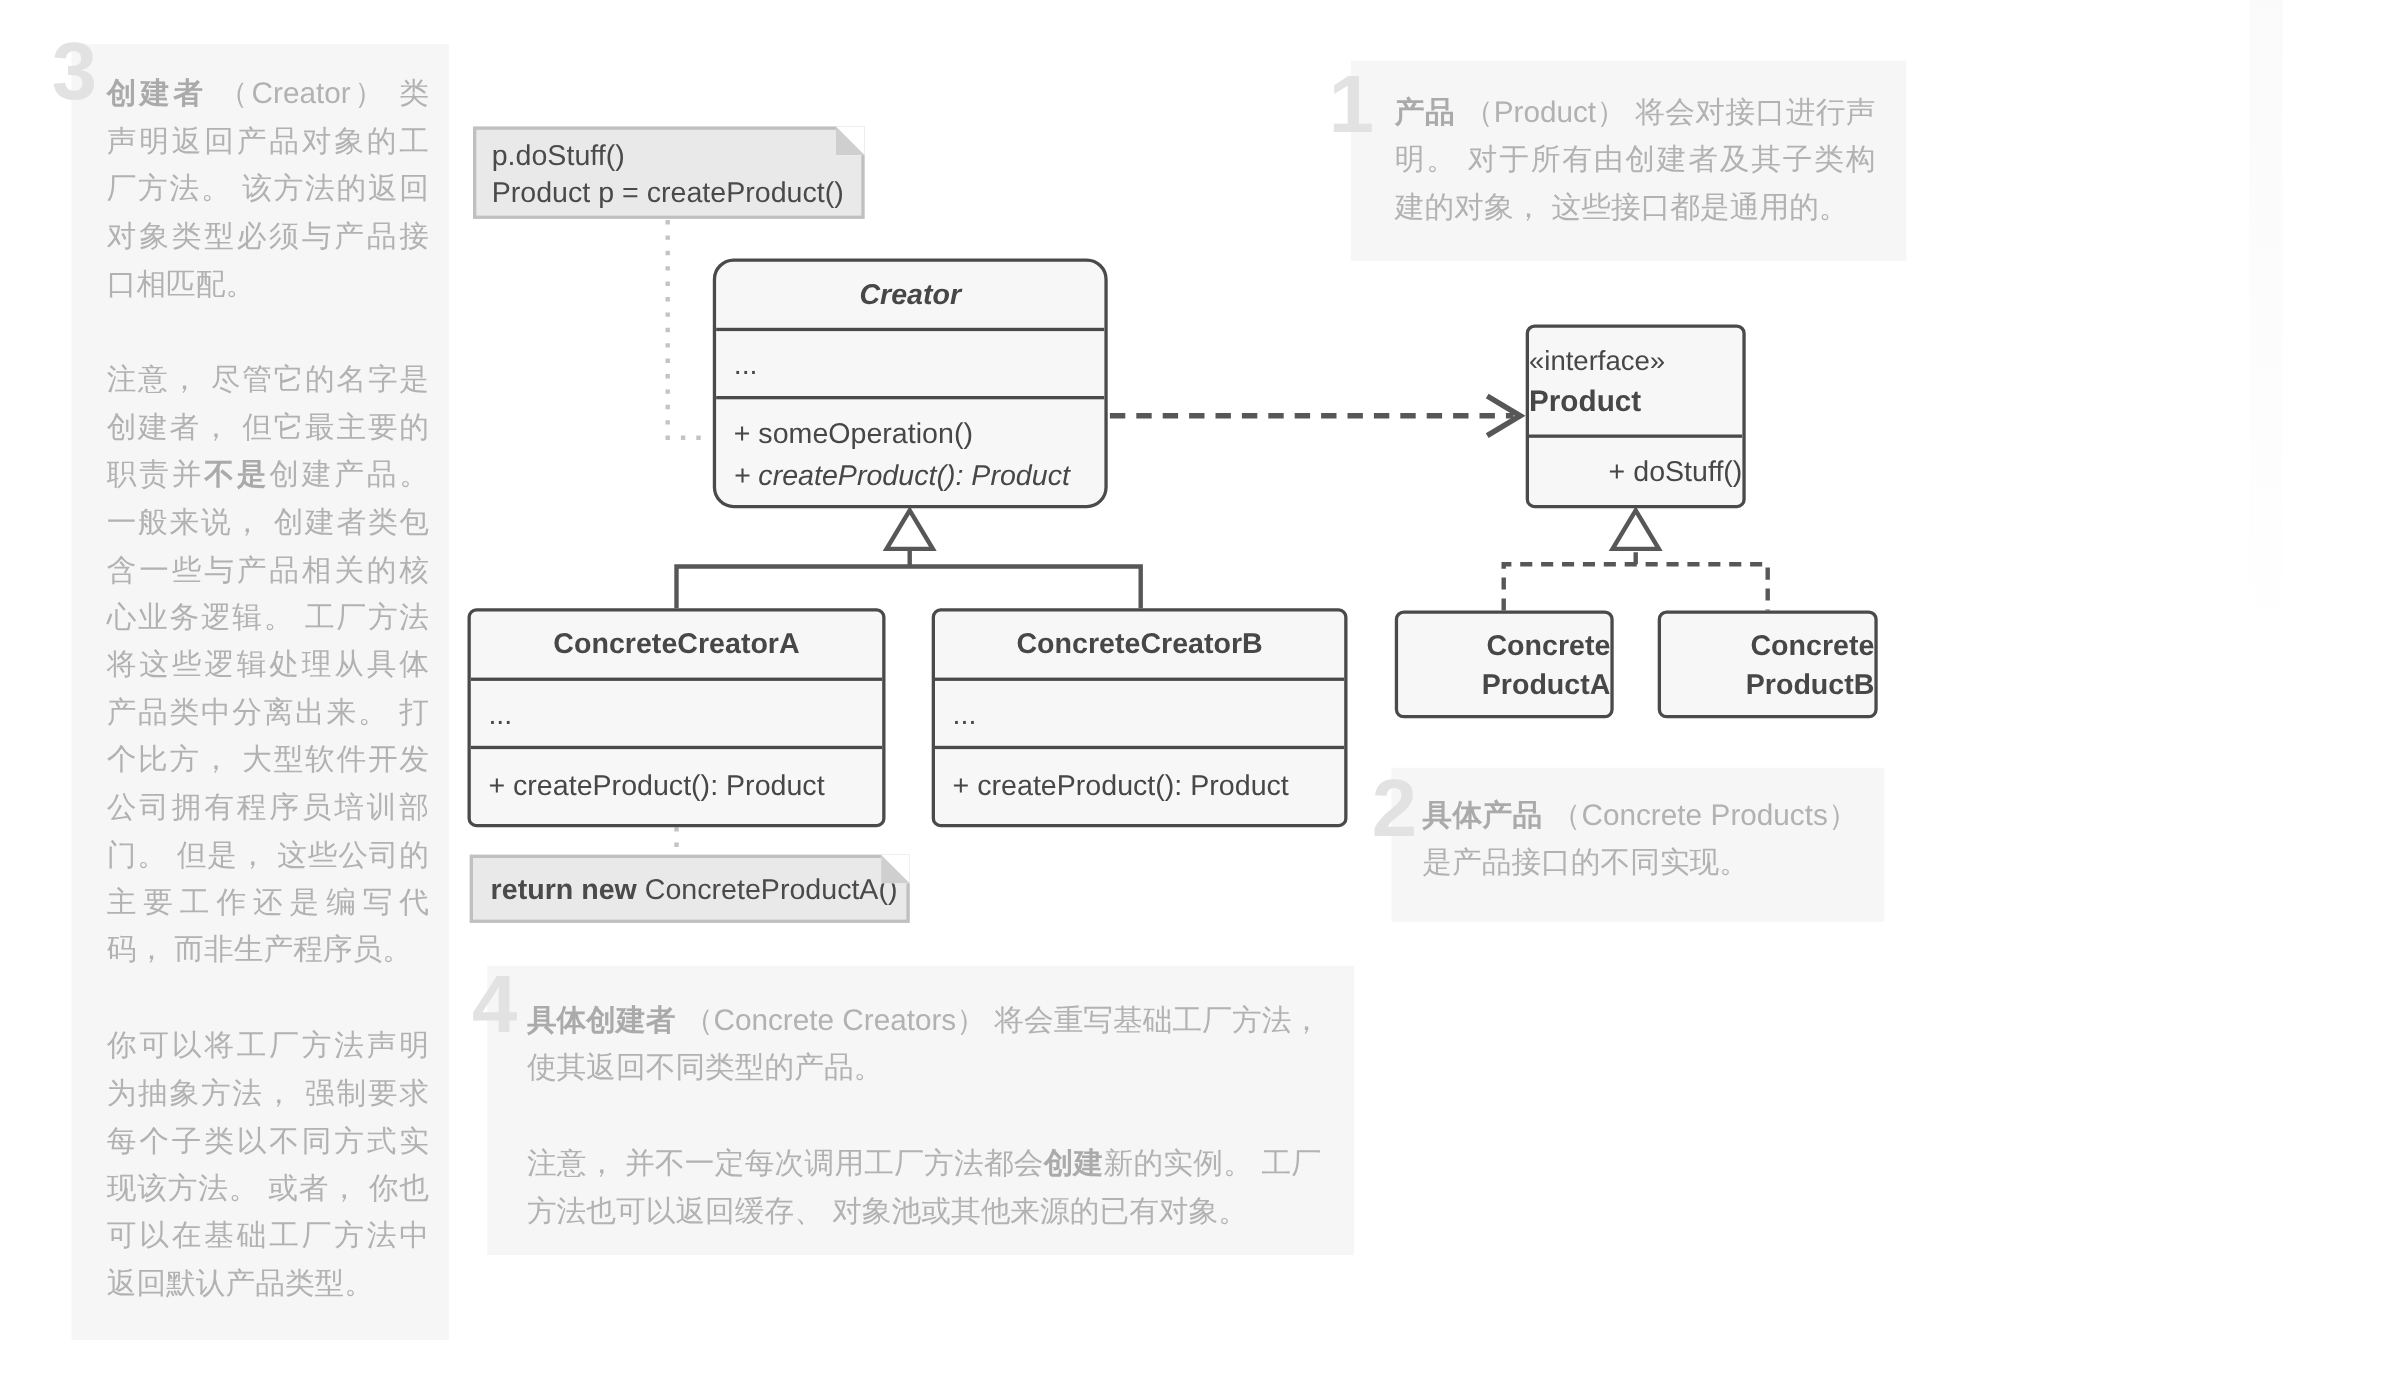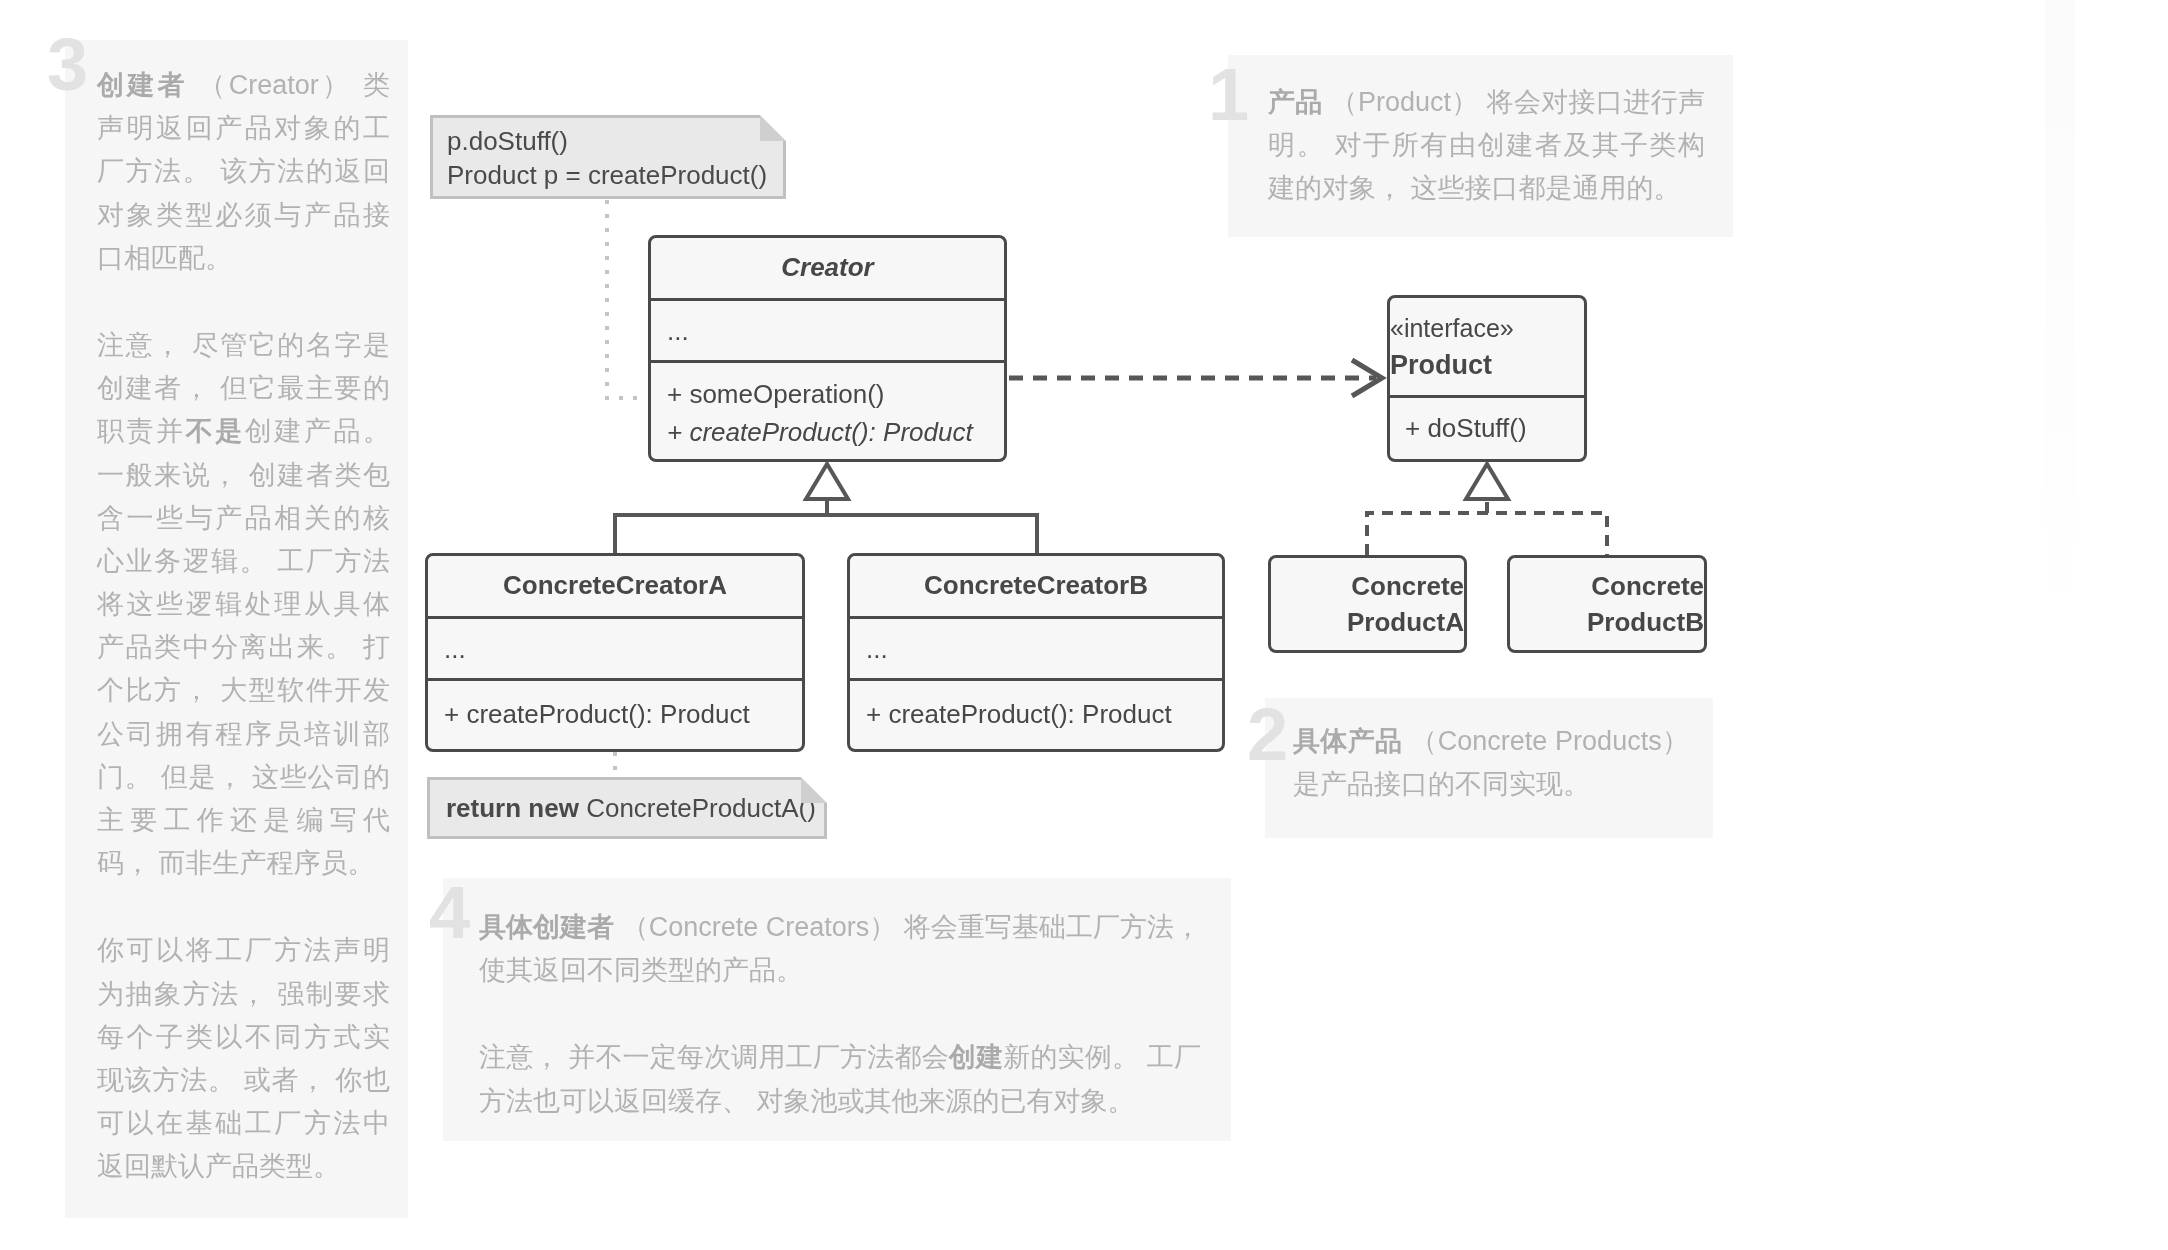--- a/index.html
+++ b/index.html
@@ -81,35 +81,35 @@
     <path d="M1367,555 V513 H1607 V555 M1487,513 V500" fill="none" stroke="#575757" stroke-width="4" stroke-dasharray="11 8"></path>
     <polygon points="1487,464 1466,499 1508,499" fill="#ffffff" stroke="#575757" stroke-width="4"></polygon>
   </svg>
 
   <div class="note" style="left:430px;top:115px;width:356px;height:84px;padding:6px 0 0 14px;line-height:34px;">
     <span class="fold"></span>
     <div>p.doStuff()</div>
     <div>Product p = createProduct()</div>
   </div>
 
-  <div class="uml-class" style="left:648px;top:235px;width:359px;height:227px;">
+  <div class="uml-class" style="left:648px;top:235px;width:359px;height:227px;border-radius:19px;">
     <div class="cmp uml-title italic" style="height:60px;line-height:58px;">Creator</div>
     <div class="cmp pad" style="height:62px;line-height:60px;">...</div>
     <div class="cmp pad" style="height:113px;padding-top:12px;line-height:38px;">
       <div>+ someOperation()</div>
       <div class="italic">+ createProduct(): Product</div>
     </div>
   </div>
 
   <div class="uml-class" style="left:1387px;top:295px;width:200px;height:167px;">
     <div class="cmp" style="height:97px;padding-top:12px;text-align:left;">
       <div style="font-size:25px;line-height:36px;">«interface»</div>
       <div style="font-weight:700;font-size:27px;line-height:38px;">Product</div>
     </div>
-    <div class="cmp" style="height:44px;line-height:60px;padding-left:15px;">+ doStuff()</div>
+    <div class="cmp" style="height:44px;line-height:60px;padding-left:15px;text-align:right;">+ doStuff()</div>
   </div>
 
   <div class="uml-class" style="left:425px;top:553px;width:380px;height:199px;">
     <div class="cmp uml-title" style="height:60px;line-height:58px;">ConcreteCreatorA</div>
     <div class="cmp pad" style="height:62px;line-height:60px;">...</div>
     <div class="cmp pad" style="height:71px;line-height:66px;">+ createProduct(): Product</div>
   </div>
 
   <div class="uml-class" style="left:847px;top:553px;width:378px;height:199px;">
     <div class="cmp uml-title" style="height:60px;line-height:58px;">ConcreteCreatorB</div>

